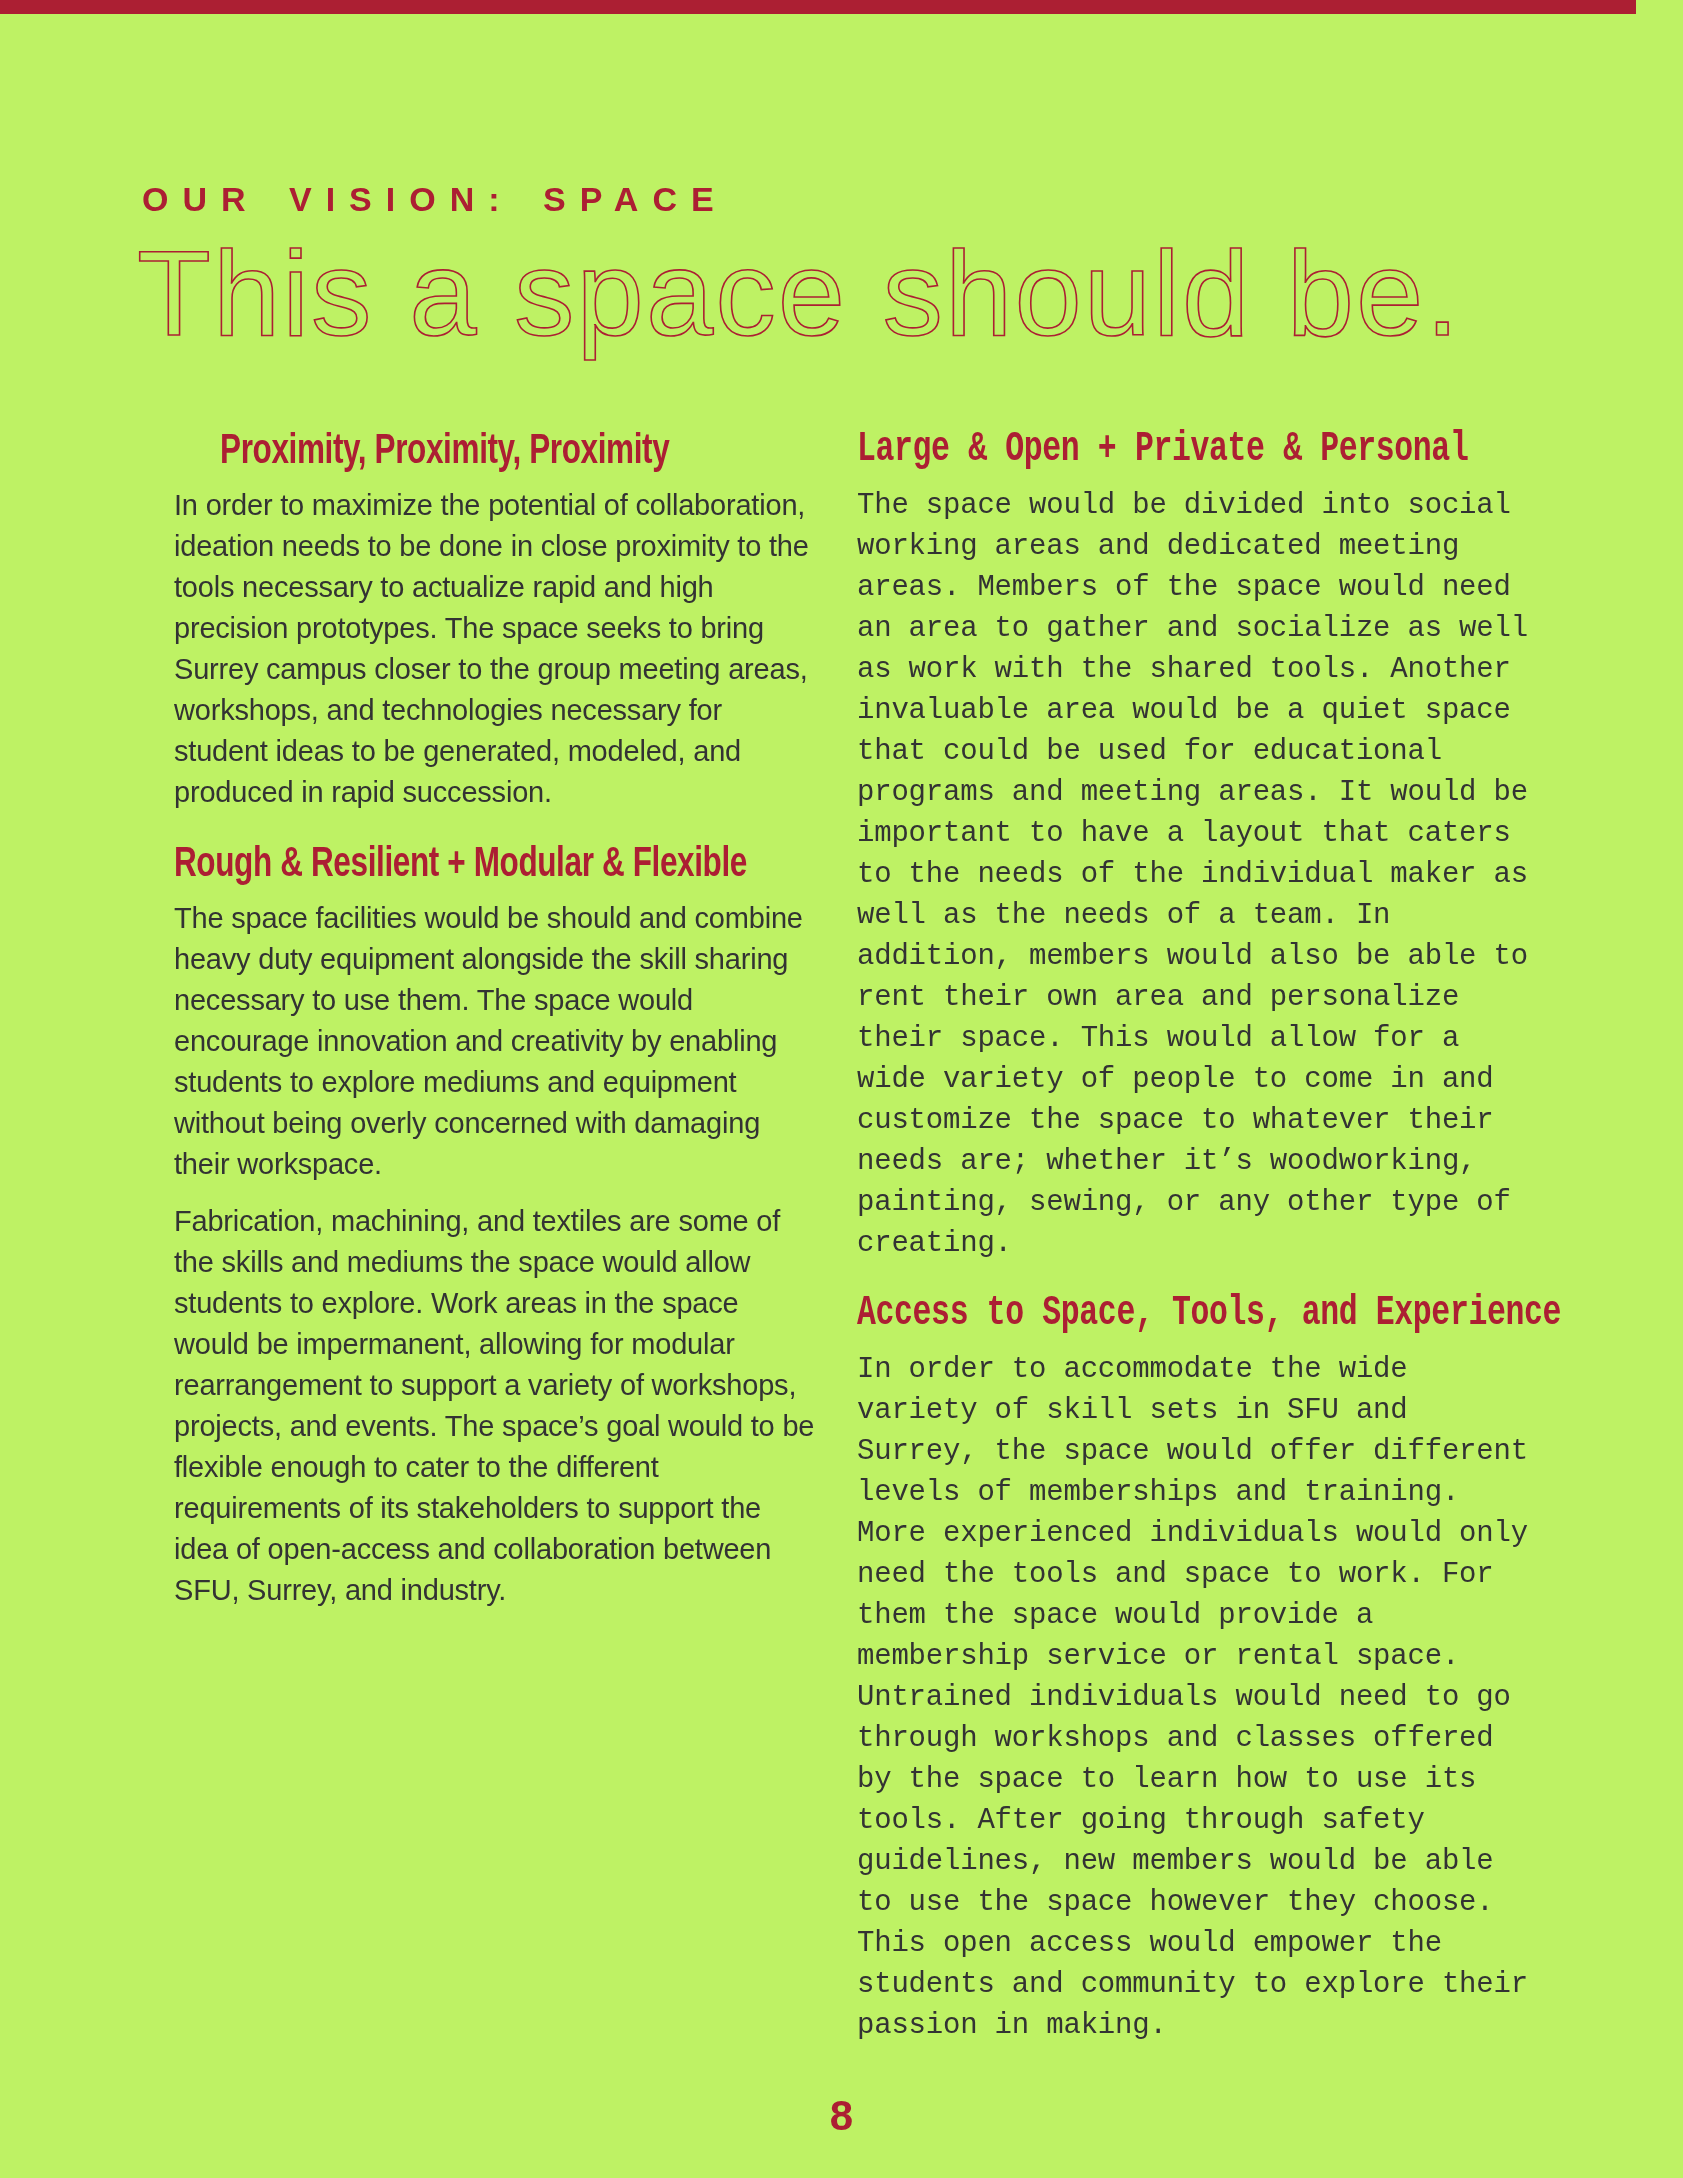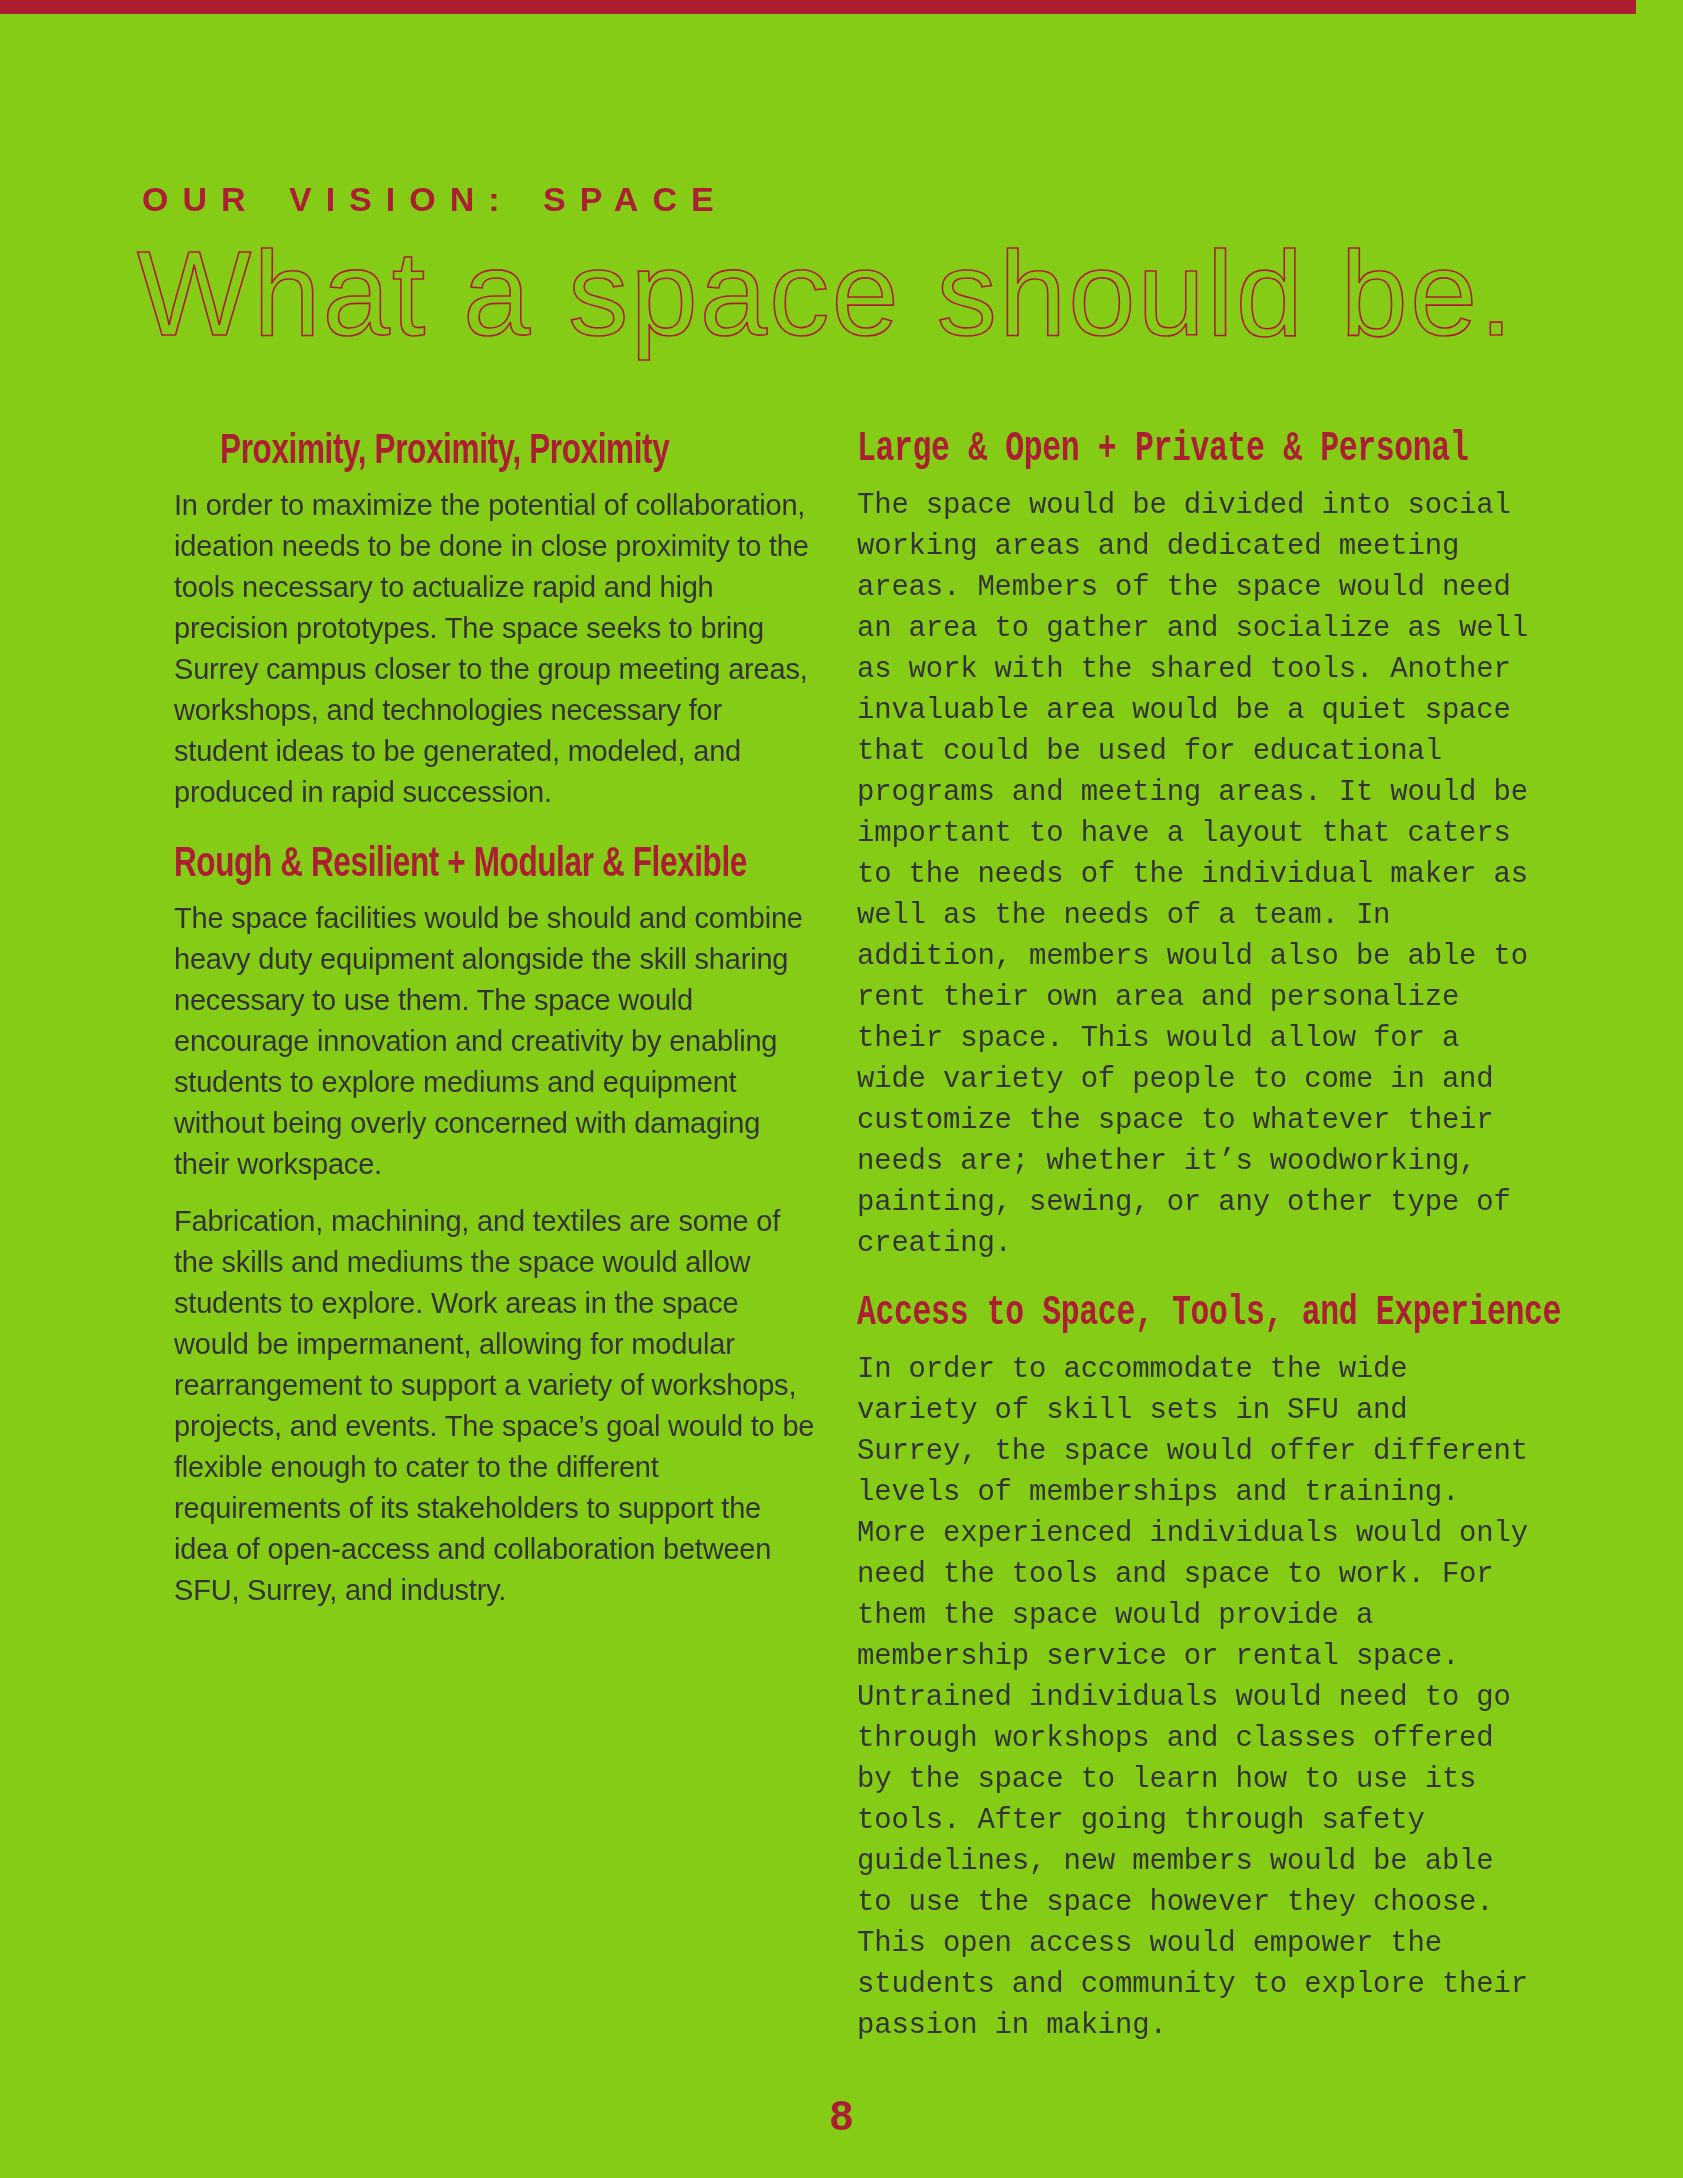--- a/index.html
+++ b/index.html
@@ -75,27 +75,27 @@
     width: 1683px;
     text-align: center;
     font-size: 42px;
     font-weight: bold;
     color: var(--accent);
   }
 </style>
 </head>
 <body>
 
-<div class="page" style="--accent: #AC1F33; --body-ink: #333333; background: #84cc16;">
+<div class="page" style="--accent: #AC1F33; --body-ink: #333333; background: #bef264;">
 
   <div class="topbar"></div>
 
   <div class="kicker">OUR VISION: SPACE</div>
 
-  <h1 class="title">What a space should be.</h1>
+  <h1 class="title">This a space should be.</h1>
 
   <section class="col col-left">
     <h2 class="first">
       <span class="squeeze">Proximity, Proximity, Proximity</span>
     </h2>
     <p>In order to maximize the potential of collaboration, ideation needs to be done in close proximity to the tools necessary to actualize rapid and high precision prototypes.  The space seeks to bring Surrey campus closer to the group meeting areas, workshops, and technologies necessary for student ideas to be generated, modeled, and produced in rapid succession.</p>
 
     <h2>
       <span class="squeeze">Rough &amp; Resilient + Modular &amp; Flexible</span>
     </h2>

